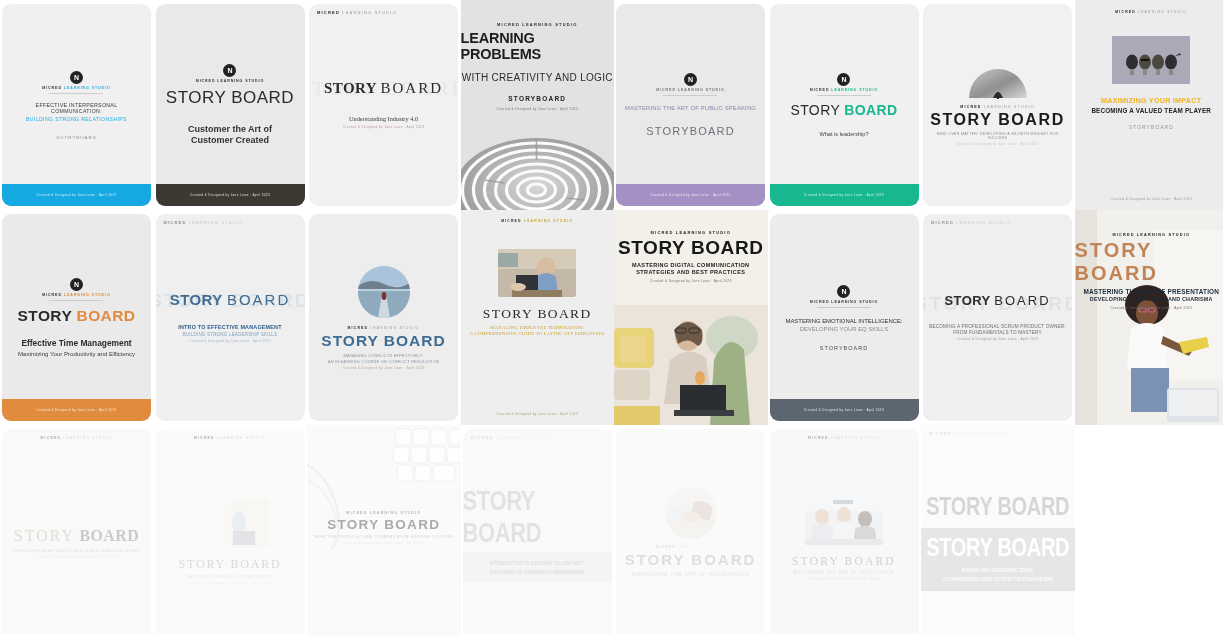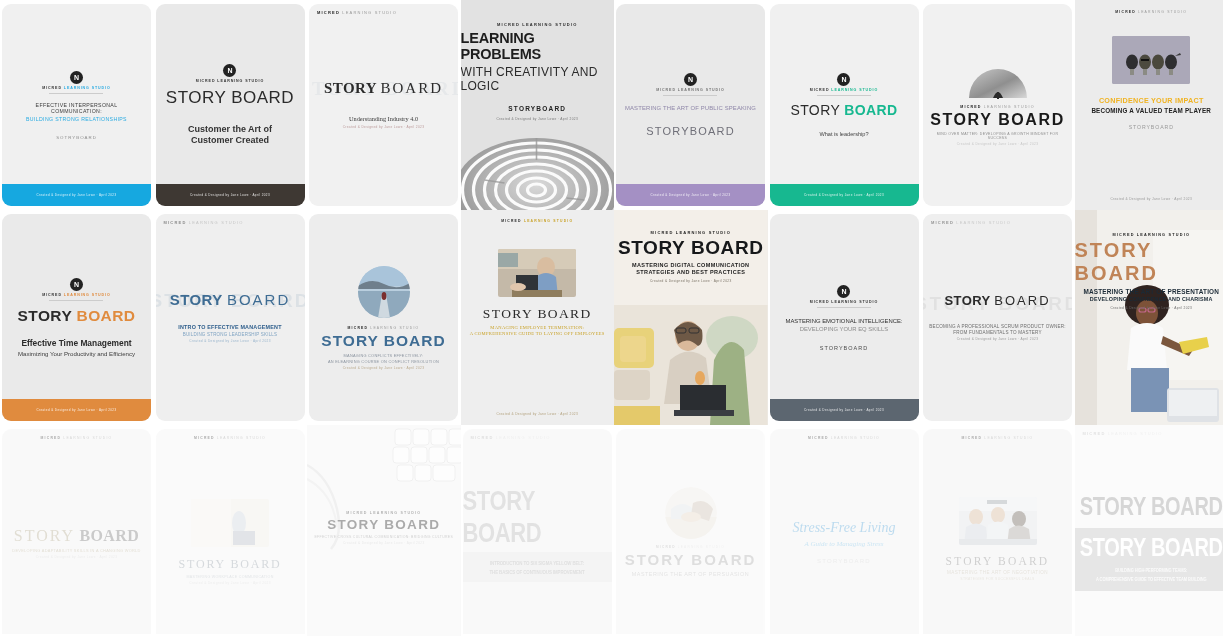--- a/index.html
+++ b/index.html
@@ -142,21 +142,21 @@
       </div>
       <div class="serif" style="font-size:6.3px;color:#3a3a3a;margin-top:19px;">Understanding Industry 4.0</div>
       <div class="caption" style="margin-top:3px;color:#b99;">Created &amp; Designed by Jane Lowe · April 2023</div>
     </div>
   </div>
 
   <div class="cell r1">
     <div class="card sq photo" style="background:#e2e2e2;justify-content:flex-start;padding-top:22px;">
       <div class="logo-inline" style="font-size:4px;color:#2b2b2b;">MICRED LEARNING STUDIO</div>
       <div style="font-size:14.5px;font-weight:800;letter-spacing:-.2px;color:#1d1d1d;margin-top:3px;">LEARNING PROBLEMS</div>
-      <div style="font-size:12px;font-weight:500;letter-spacing:.3px;color:#2b2b2b;margin-top:3px;">WITH CREATIVITY AND LOGIC</div>
+      <div style="font-size:10px;font-weight:500;letter-spacing:.3px;color:#2b2b2b;margin-top:10px;">WITH CREATIVITY AND LOGIC</div>
       <div style="font-size:6.5px;font-weight:800;letter-spacing:1.2px;color:#222;margin-top:12px;">STORYBOARD</div>
       <div class="caption" style="margin-top:5px;color:#777;">Created &amp; Designed by Jane Lowe · April 2023</div>
       <svg style="position:absolute;left:50%;transform:translateX(-50%);bottom:-30px;" width="165" height="120" viewBox="0 0 165 120">
         <defs>
           <radialGradient id="mz" cx="50%" cy="45%" r="60%">
             <stop offset="0%" stop-color="#d9d9d9"></stop>
               <stop offset="100%" stop-color="#8e8e8e"></stop>
           </radialGradient>
         </defs>
         <ellipse cx="82" cy="70" rx="82" ry="52" fill="url(#mz)"></ellipse>
@@ -249,21 +249,21 @@
           <ellipse cx="46" cy="26" rx="6" ry="7.5" fill="#4a483c"></ellipse>
           <ellipse cx="59" cy="26" rx="6" ry="7.5" fill="#2e2e30"></ellipse>
           <rect x="18" y="33" width="4" height="6" fill="#8b8b84"></rect>
           <rect x="31" y="33" width="4" height="6" fill="#8b8b84"></rect>
           <rect x="44" y="33" width="4" height="6" fill="#8b8b84"></rect>
           <rect x="57" y="33" width="4" height="6" fill="#8b8b84"></rect>
           <rect x="29" y="23" width="8" height="2" fill="#111"></rect>
           <path d="M63 20 l5 -3 1 2 z" fill="#3a3a3a"></path>
         </svg>
       </div>
-      <div style="font-size:7.2px;font-weight:800;letter-spacing:.25px;color:#F0B323;margin-top:12px;">CONFIDENCE YOUR IMPACT</div>
+      <div style="font-size:7.2px;font-weight:800;letter-spacing:.25px;color:#F0B323;margin-top:12px;">MAXIMIZING YOUR IMPACT</div>
       <div style="font-size:6.3px;font-weight:700;letter-spacing:.2px;color:#222;margin-top:2px;">BECOMING A VALUED TEAM PLAYER</div>
       <div style="font-size:5.2px;letter-spacing:.9px;color:#999;margin-top:10px;">STORYBOARD</div>
       <div class="caption" style="position:absolute;bottom:9px;left:0;right:0;">Created &amp; Designed by Jane Lowe · April 2023</div>
     </div>
   </div>
 
   <div class="cell r2">
     <div class="card" style="background:#eaeaea;justify-content:center;">
       <div class="logo" style="margin-bottom:7px;">
         <div class="logo-mark">N</div>
@@ -521,30 +521,20 @@
         </svg>
       </div>
       <div class="logo-inline" style="font-size:3.2px;opacity:.5;">
         <span>MICRED</span> <span class="gray">LEARNING STUDIO</span>
       </div>
       <div style="font-size:15px;font-weight:700;letter-spacing:2px;color:#8a8a8a;margin-top:2px;">STORY BOARD</div>
       <div style="font-size:5.4px;letter-spacing:.5px;color:#9a9a9a;margin-top:3px;">MASTERING THE ART OF PERSUASION</div>
     </div>
   </div>
 
-  <div class="cell r3">
-    <div class="card faded" style="background:#f1f1f1;justify-content:center;">
-      <div class="topbadge logo-inline" style="font-size:3.4px;">
-        <span>MICRED</span> <span class="gray">LEARNING STUDIO</span>
-      </div>
-      <div class="serif" style="font-size:14px;font-style:italic;color:#5BA7D8;margin-top:20px;">Stress-Free Living</div>
-      <div class="serif" style="font-size:7px;font-style:italic;color:#7FC0E4;margin-top:4px;">A Guide to Managing Stress</div>
-      <div style="font-size:6px;letter-spacing:1.2px;color:#d3d3d3;margin-top:10px;">STORYBOARD</div>
-    </div>
-  </div>
 
   <div class="cell r3">
     <div class="card faded" style="background:#f0f0f0;justify-content:center;">
       <div class="topbadge logo-inline" style="font-size:3.4px;">
         <span>MICRED</span> <span class="gray">LEARNING STUDIO</span>
       </div>
       <div class="imgbox" style="margin-top:14px;overflow:hidden;">
         <svg width="78" height="48" viewBox="0 0 78 48">
           <rect width="78" height="48" fill="#dfe3e6"></rect>
           <rect x="0" y="0" width="78" height="14" fill="#e9ecef"></rect>

